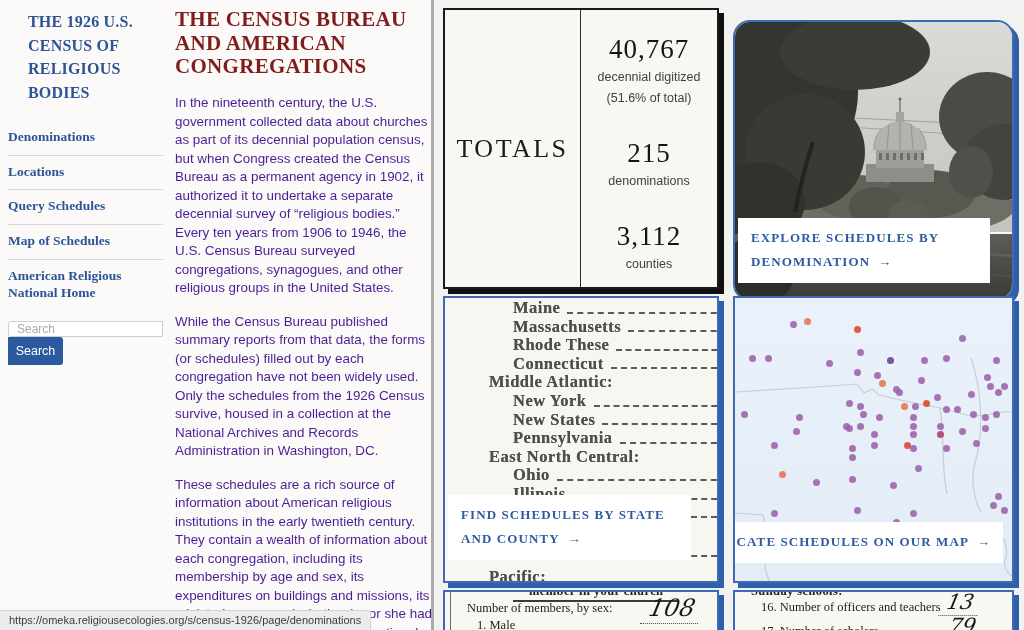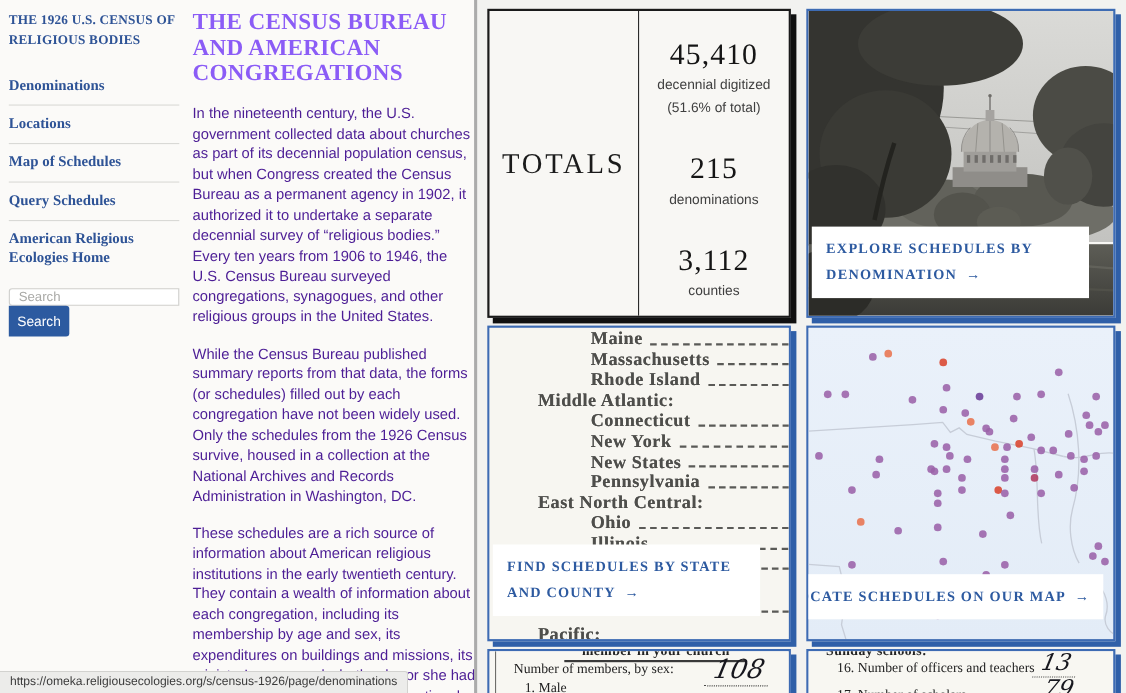--- a/index.html
+++ b/index.html
@@ -6,45 +6,45 @@
   html,body { width:1024px; height:630px; overflow:hidden; }
   body { font-family:"Liberation Sans", sans-serif; background:#f2f2f0; position:relative; }
 
   
   .left-pane { position:absolute; left:0; top:0; width:431px; height:630px; background:#fbfaf8; }
   .pane-divider { position:absolute; left:431px; top:0; width:3px; height:630px; background:#ababab; }
   .right-pane { position:absolute; left:434px; top:0; width:590px; height:630px; background:#f2f2f0; }
 
   
   .sidebar { position:absolute; left:8px; top:10px; width:155px; }
-  .site-title { font-family:"Liberation Serif", serif; font-weight:700; font-size:12px; line-height:1.48; color:#2e5396; letter-spacing:.2px; }
+  .site-title { font-family:"Liberation Serif", serif; font-weight:700; font-size:16px; line-height:1.48; color:#2e5396; letter-spacing:.2px;margin-left:20px; }
   .side-nav { list-style:none; margin-top:16px; }
   .side-nav li { border-bottom:1px solid #d9d9d6; }
   .side-nav li:last-child { border-bottom:none; }
   .side-nav a { display:block; padding:8px 0 9px; font-family:"Liberation Serif", serif; font-weight:700; font-size:13.5px; line-height:1.25; color:#2e5396; text-decoration:none; cursor:pointer; }
   .search-row { display:flex; margin-top:10px;flex-direction:column; }
   .search-row input { flex:1; min-width:0; height:28px; border:1px solid #cfcfcc; background:#fff; border-radius:3px 0 0 3px; padding:0 8px; font-size:12px; color:#666; }
   .search-row input::placeholder { color:#a9a9a6; }
   .search-row button { width:55px; height:28px; background:#2c5aa0; color:#fff; border:none; border-radius:0 3px 3px 0; font-size:12.5px; cursor:pointer; }
 
   
   .article { position:absolute; left:175px; top:2px; width:258px; height:628px; overflow:hidden; }
-  .article h1 { font-family:"Liberation Serif", serif; font-weight:700; font-size:21px; line-height:1.13; letter-spacing:.3px; color:#8b5cf6; margin:6px 0 15px; }
+  .article h1 { font-family:"Liberation Serif", serif; font-weight:700; font-size:21px; line-height:1.13; letter-spacing:.3px; color:#7f1d1d; margin:6px 0 15px; }
   .article p { font-size:13.4px; line-height:1.38; color:#4c1d95; margin-bottom:15px; }
 
   
   .status-bar { position:absolute; left:0; bottom:0; z-index:50; background:#ececea; border:1px solid #d2d2cf; border-left:none; border-bottom:none; border-radius:0 3px 0 0; padding:3px 9px 4px; font-size:11px; color:#3b3b3b; white-space:nowrap; }
 
   
   .card { position:absolute; background:#f8f7f4; }
   .card.blue  { border:2px solid #3d6bb3; box-shadow:5px 5px 0 0 #2f5fa8; }
   .card.black { border:2px solid #1a1a1a; box-shadow:5px 5px 0 0 #101010; }
 
   .card-totals { left:443px; top:8px;   width:276px; height:281px; }
-  .card-photo  { left:733px; top:8px;   width:281px; height:281px; overflow:hidden; }
+  .card-photo  { left:733px; top:20px;   width:281px; height:281px; overflow:hidden;border-radius:17px; }
   .card-states { left:443px; top:296px; width:276px; height:287px; overflow:hidden; }
   .card-map    { left:733px; top:296px; width:281px; height:287px; overflow:hidden; }
   .card-forml  { left:443px; top:590px; width:276px; height:55px;  overflow:hidden; }
   .card-formr  { left:733px; top:590px; width:281px; height:55px;  overflow:hidden; }
 
   
   .totals-inner { display:flex; height:100%; }
   .totals-left { width:50%; display:flex; align-items:center; justify-content:center; border-right:1.5px solid #2b2b2b; }
   .totals-label { font-family:"Liberation Serif", serif; font-size:26px; letter-spacing:2.5px; color:#1b1b1b; }
   .totals-right { width:50%; display:flex; flex-direction:column; justify-content:space-between; text-align:center; padding:24px 4px 14px; }
@@ -61,21 +61,21 @@
   .link-map    { right:9px; bottom:18px; white-space:nowrap; }
 
   
   .photo-svg { position:absolute; inset:0; width:100%; height:100%; }
 
   
   .scan { position:relative; width:100%; height:100%; background:#f7f6f1; font-family:"Liberation Serif", serif; }
   .scan-line { display:flex; align-items:flex-end; height:18.6px; font-weight:700; font-size:16.5px; line-height:1;
                color:#4e4e4b; letter-spacing:.5px; text-shadow:0 0 .6px #6b6b68; white-space:nowrap; }
   .scan-line.ind1 { padding-left:44px; }
-  .scan-line.ind2 { padding-left:92px; }
+  .scan-line.ind2 { padding-left:68px; }
   .scan-line .leader { flex:1; border-bottom:2.5px dashed #5a5a57; margin:0 -10px 3px 7px; }
   .scan-line.abs { position:absolute; left:0; right:0; }
 
   
   .map-canvas { position:absolute; inset:0; background:linear-gradient(180deg,#eaf1fa 0%,#e3ecf7 100%); }
   .map-lines { position:absolute; inset:0; width:100%; height:100%; }
   .dot { position:absolute; width:7px; height:7px; border-radius:50%; opacity:.88; }
 
   
   .form-scan { position:relative; width:100%; height:100%; background:#f8f7f2; font-family:"Liberation Serif", serif; color:#222; }
@@ -94,27 +94,27 @@
   <div class="sidebar">
     <div class="site-title">THE 1926 U.S. CENSUS OF RELIGIOUS BODIES</div>
     <ul class="side-nav">
         <li>
           <a>Denominations</a>
         </li>
         <li>
           <a>Locations</a>
         </li>
         <li>
+          <a>Query Schedules</a>
+        </li>
+        <li>
           <a>Map of Schedules</a>
         </li>
         <li>
-          <a>Query Schedules</a>
-        </li>
-        <li>
-          <a>American Religious Ecologies Home</a>
+          <a>American Religious National Home</a>
         </li>
       </ul>
     <div class="search-row">
       <input type="text" placeholder="Search" style="">
       <button>Search</button>
     </div>
   </div>
 
   <div class="article">
     <h1>THE CENSUS BUREAU AND AMERICAN CONGREGATIONS</h1>
@@ -129,21 +129,21 @@
 <div class="pane-divider"></div>
 <div class="right-pane"></div>
 
 <div class="card black card-totals">
   <div class="totals-inner">
     <div class="totals-left">
       <span class="totals-label">TOTALS</span>
     </div>
     <div class="totals-right">
         <div>
-          <div class="stat-value">45,410</div>
+          <div class="stat-value">40,767</div>
           <div class="stat-caption">decennial digitized</div>
           <div class="stat-subcaption">(51.6% of total)</div>
         </div>
         <div>
           <div class="stat-value">215</div>
           <div class="stat-caption">denominations</div>
         </div>
         <div>
           <div class="stat-value">3,112</div>
           <div class="stat-caption">counties</div>
@@ -225,29 +225,29 @@
   <div class="scan">
       <div class="scan-line ind2">
         <span>Maine</span>
         <span class="leader"></span>
       </div>
       <div class="scan-line ind2">
         <span>Massachusetts</span>
         <span class="leader"></span>
       </div>
       <div class="scan-line ind2">
-        <span>Rhode Island</span>
+        <span>Rhode These</span>
+        <span class="leader"></span>
+      </div>
+      <div class="scan-line ind2">
+        <span>Connecticut</span>
         <span class="leader"></span>
       </div>
       <div class="scan-line ind1">
         <span>Middle Atlantic:</span>
-      </div>
-      <div class="scan-line ind2">
-        <span>Connecticut</span>
-        <span class="leader"></span>
       </div>
       <div class="scan-line ind2">
         <span>New York</span>
         <span class="leader"></span>
       </div>
       <div class="scan-line ind2">
         <span>New States</span>
         <span class="leader"></span>
       </div>
       <div class="scan-line ind2">

